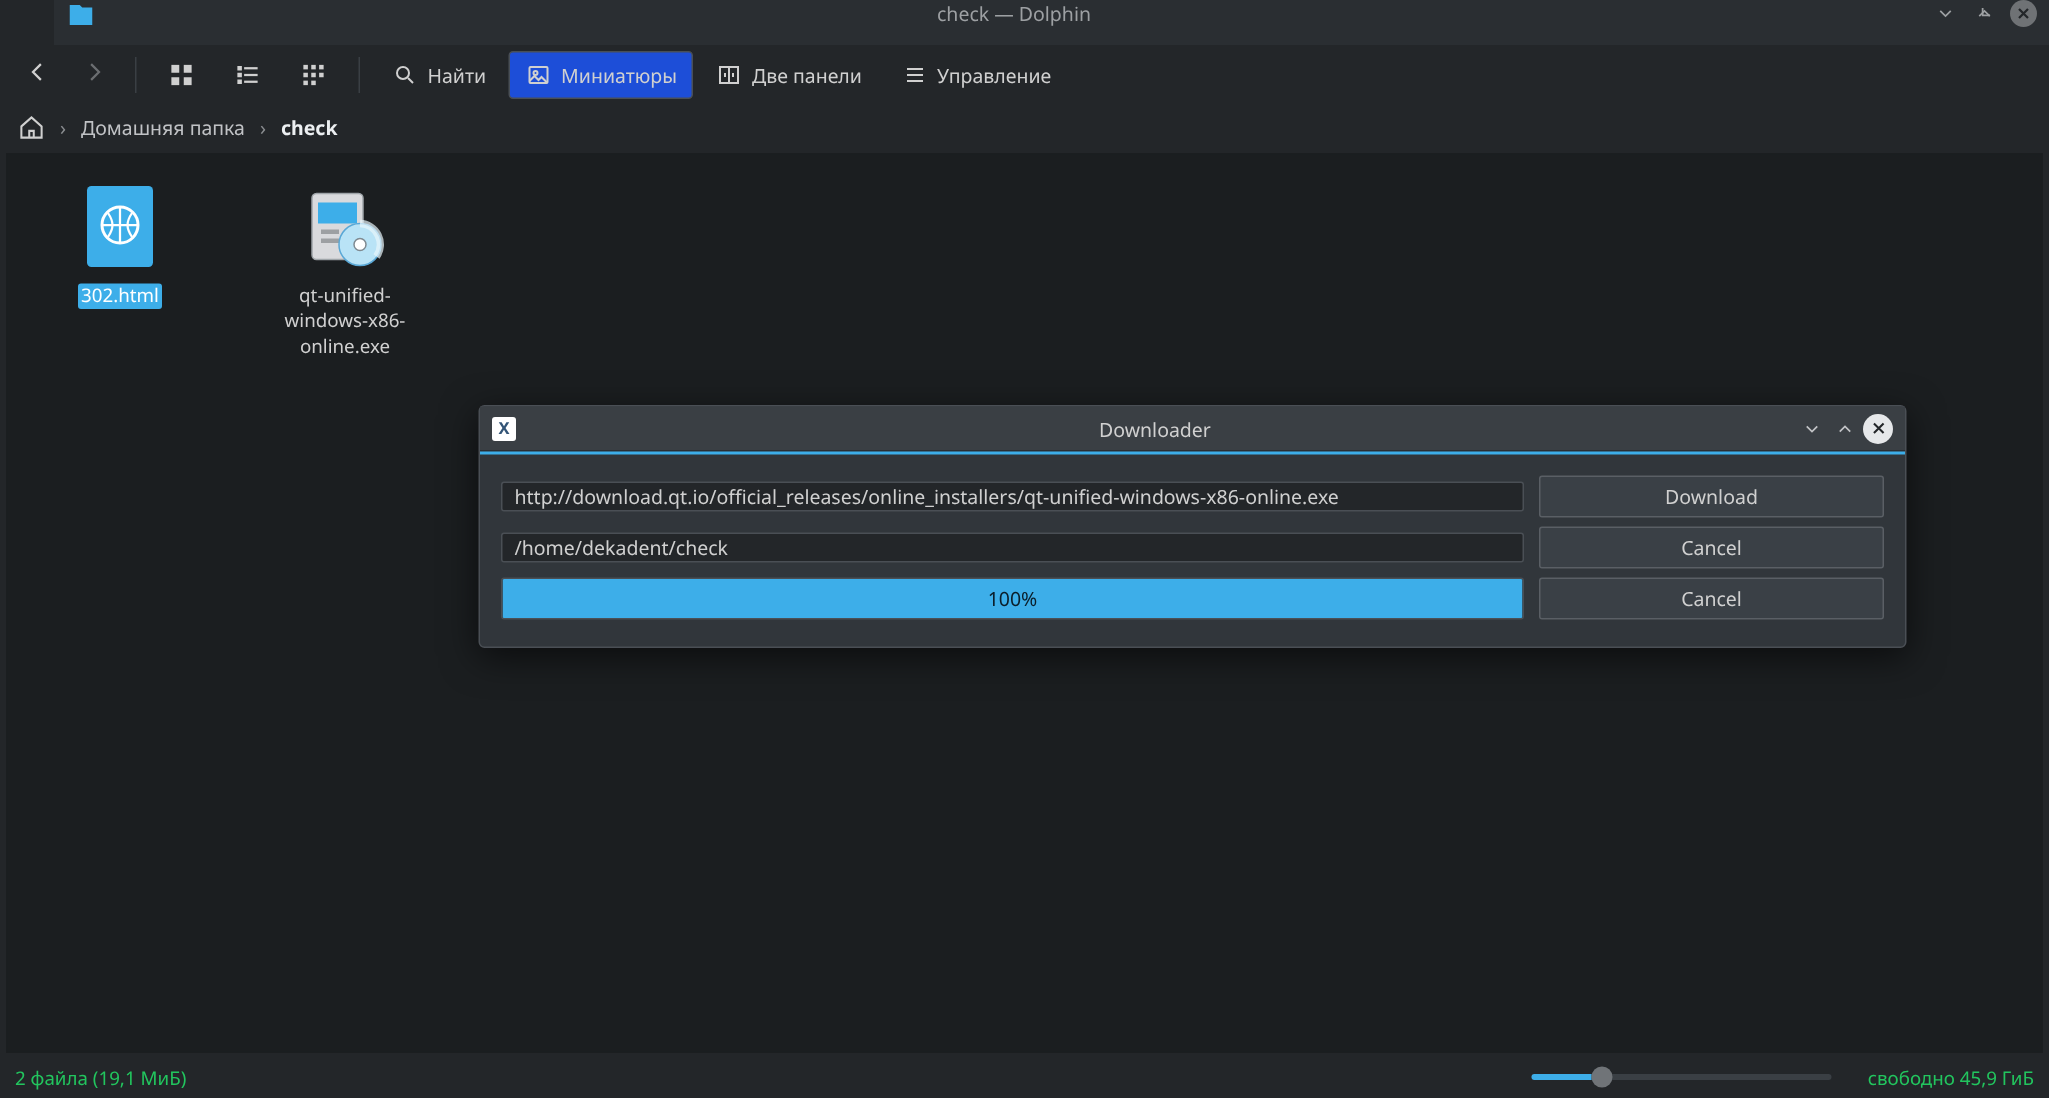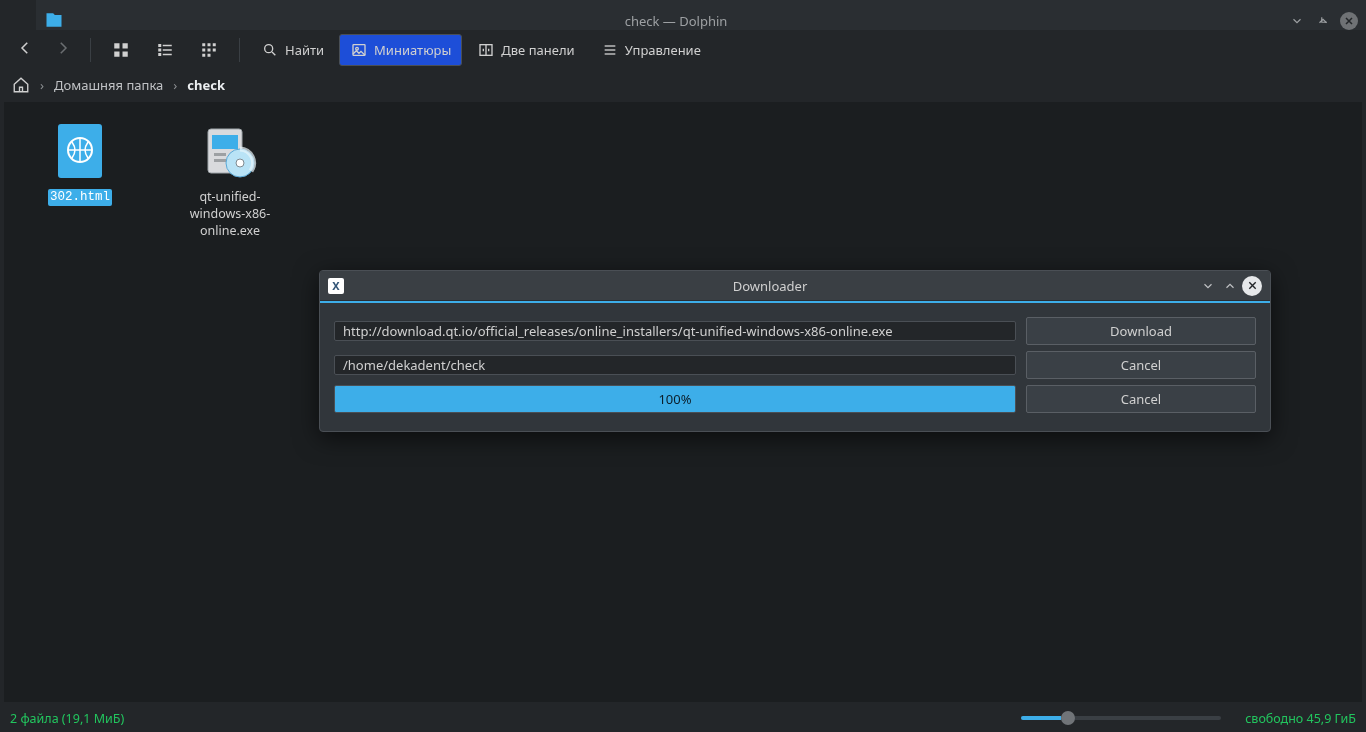--- a/index.html
+++ b/index.html
@@ -1,19 +1,19 @@
 <!DOCTYPE html>
 <html><head>
 <meta charset="utf-8">
 <style>
 * { box-sizing: border-box; margin: 0; padding: 0; font-family: "Noto Sans", "Segoe UI", sans-serif; }
 body { width: 1366px; height: 732px; background: #232629; color: #d0d0d0; overflow: hidden; font-size: 13px; position: relative; }
 
 
-.titlebar { height: 30px; display: flex; align-items: flex-end; padding: 0 8px; background: #2a2e32; margin-left: 36px; }
+.titlebar { height: 30px; display: flex; align-items: flex-start; padding: 0 8px; background: #2a2e32; margin-left: 36px; }
 .titlebar .app-icon { width: 20px; height: 20px; }
 .titlebar .title { flex: 1; text-align: center; color: #9da0a3; font-size: 13px; }
 .titlebar .win-controls { display: flex; gap: 8px; }
 .titlebar .win-controls .wc { width: 18px; height: 18px; display:flex;align-items:center;justify-content:center;color:#9da0a3;cursor:pointer; }
 .titlebar .win-controls .wc.close { background:#6f7275; border-radius:50%; color:#232629;}
 
 
 .toolbar { height: 40px; display: flex; align-items: center; padding: 0 8px; gap: 4px; background:#232629; }
 .tb-sep { width: 1px; height: 24px; background: #3a3f44; margin: 0 6px; }
 .tb-btn { display:flex; align-items:center; gap:6px; padding: 6px 10px; border-radius: 3px; color:#d0d0d0; cursor:pointer; border:1px solid transparent; }
@@ -27,21 +27,21 @@
 .breadcrumb .sep { color:#8a8d90; }
 .breadcrumb .crumb { cursor:pointer; }
 .breadcrumb .current { font-weight:bold; color:#eceff1; }
 
 
 .filepane { position:relative; background:#1b1e20; height: 600px; margin: 2px 4px 0 4px; border:1px solid #1b1e20; }
 .file-grid { display:flex; gap: 40px; padding: 16px 20px; align-items:flex-start;}
 .file-item { width: 110px; display:flex; flex-direction:column; align-items:center; text-align:center; gap:6px; cursor:pointer; }
 .file-item .ficon { width:64px; height:64px; display:flex; align-items:center; justify-content:center; position:relative; }
 .file-item .label { font-size:12.5px; color:#d0d0d0; line-height:1.35; word-break:break-word; }
-.file-item.selected .label { background:#3daee9; color:#fff; border-radius:2px; padding:0 2px;font-family:Liberation Mono, monospace; }
+.file-item.selected .label { background:#3daee9; color:#fff; border-radius:2px; padding:0 2px; }
 
 
 .statusbar { position:absolute; bottom:0; left:0; right:0; height:28px; display:flex; align-items:center; padding:0 10px; background:#232629; color:#22c55e; font-size:12.5px; }
 .statusbar .spacer{ flex:1; }
 .statusbar .zoom { display:flex; align-items:center; gap:2px; }
 .statusbar .zoom-track { width:200px; height:4px; background:#3a3f44; position:relative; border-radius:2px;}
 .statusbar .zoom-fill { position:absolute; left:0; top:0; bottom:0; width:20%; background:#3daee9; border-radius:2px 0 0 2px;}
 .statusbar .zoom-thumb{ position:absolute; left:20%; top:-5px; width:14px; height:14px; border-radius:50%; background:#707478; }
 
 

